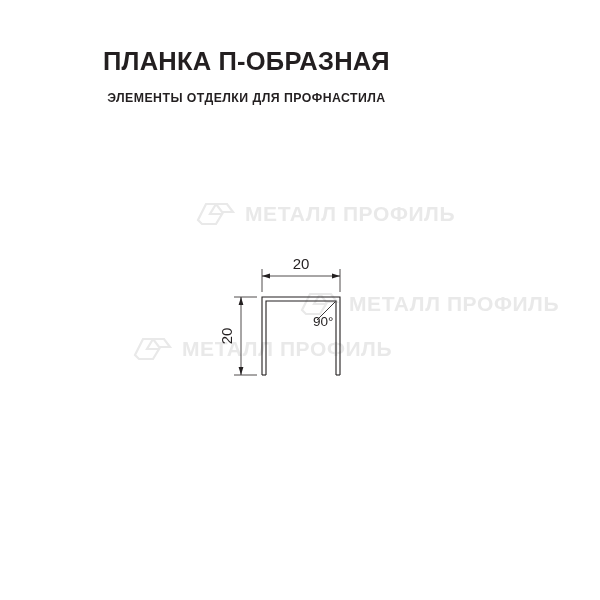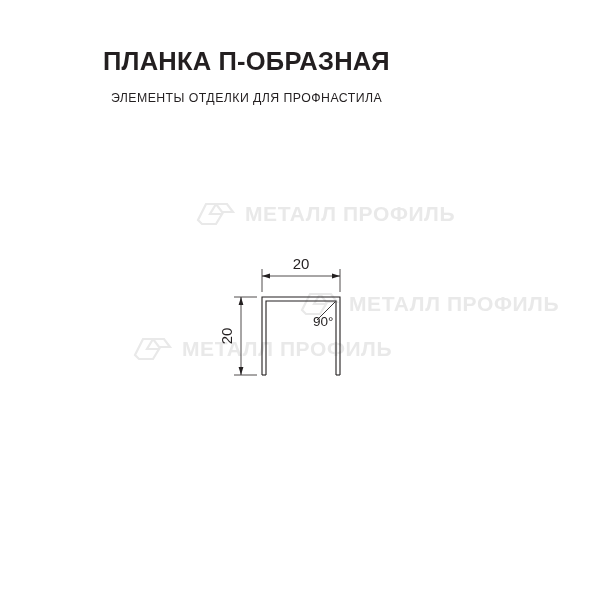--- a/index.html
+++ b/index.html
@@ -34,21 +34,21 @@
   .title-line-2 {
     font-size: 25.5px;
     font-weight: bold;
     letter-spacing: 0.2px;
     line-height: 1.18;
     margin-top: 7px;
     white-space: nowrap;
   }
   .subtitle {
     font-size: 12.3px;
-    font-weight: normal;
+    font-weight: bold;
     letter-spacing: 0.45px;
     margin-top: 15px;
     color: #231f20;
     white-space: nowrap;
   }
 
   
   .watermark {
     position: absolute;
     display: flex;

